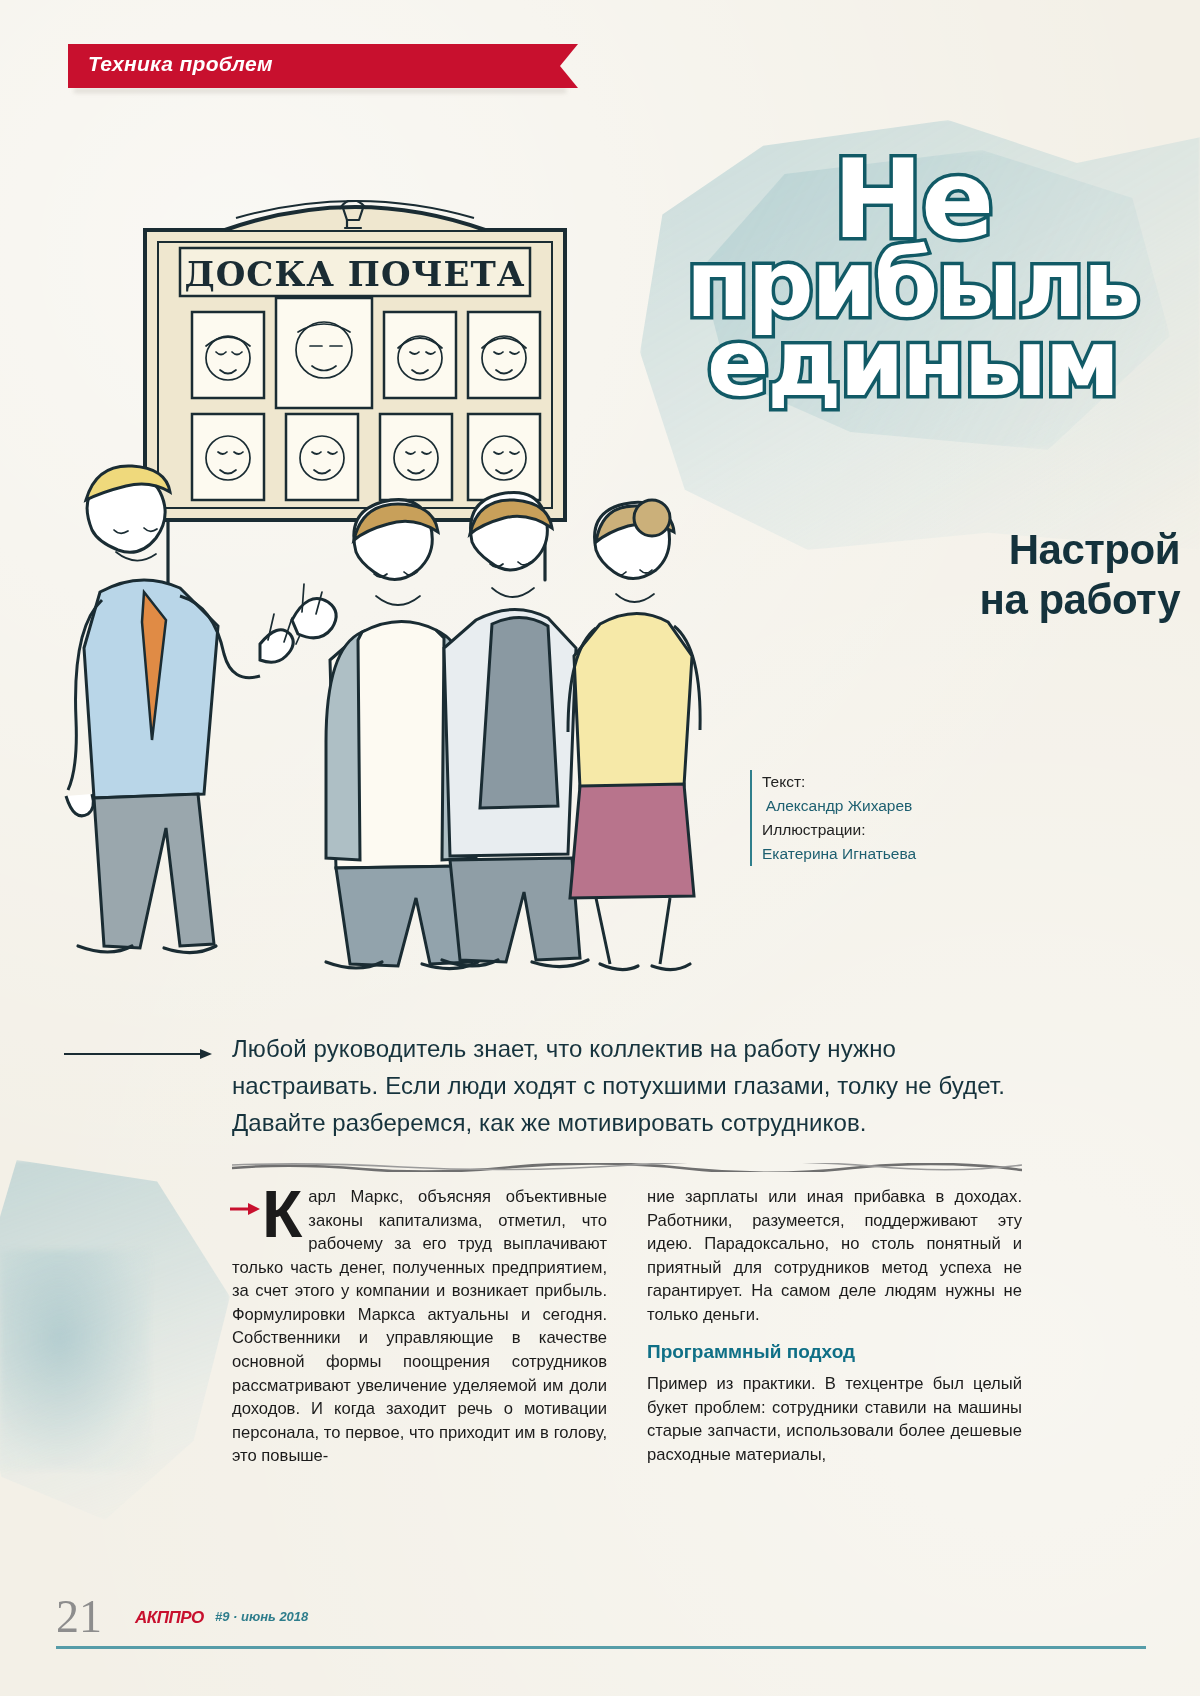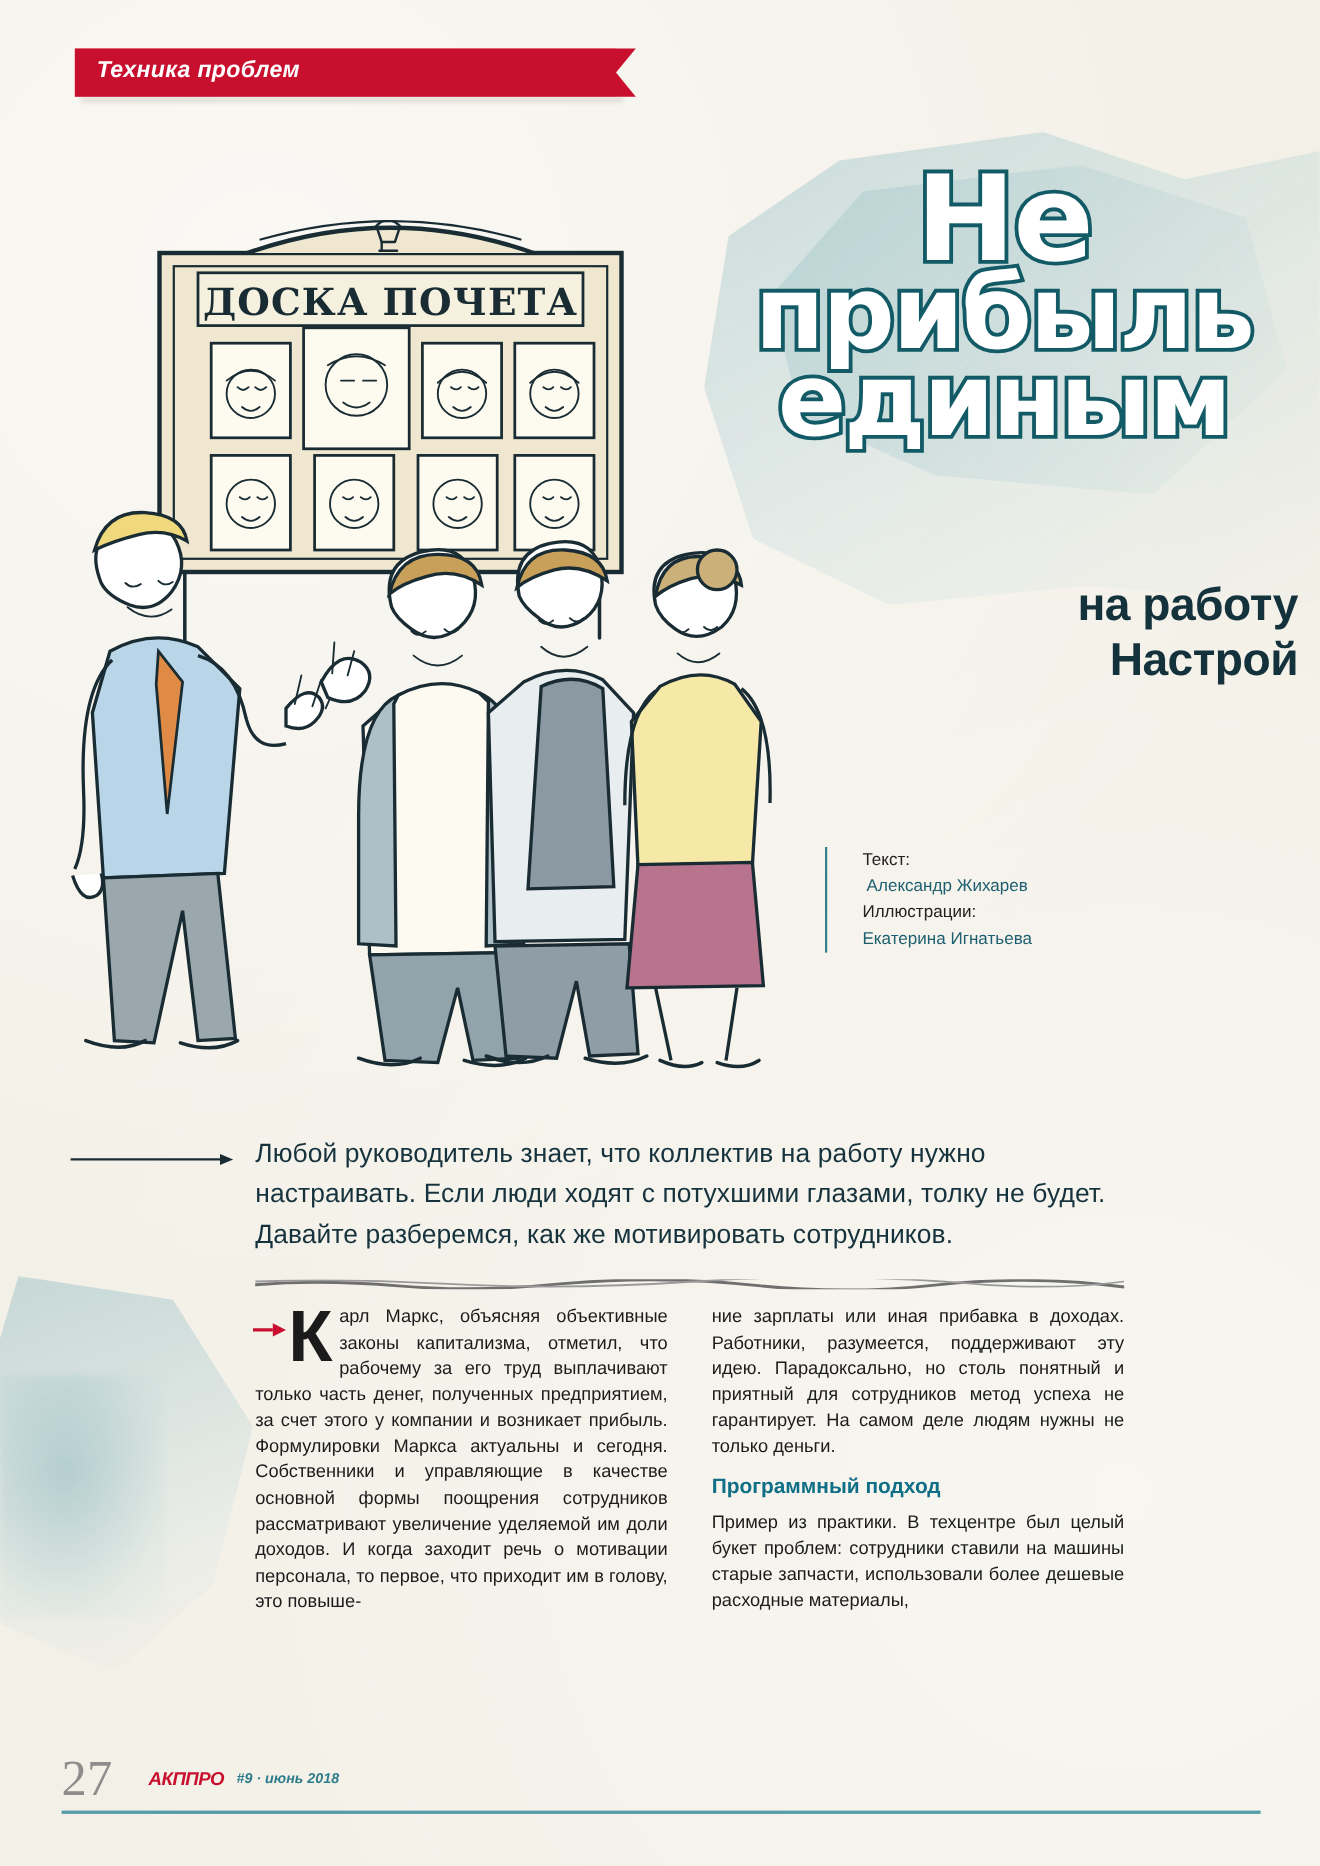--- a/index.html
+++ b/index.html
@@ -113,21 +113,21 @@
     font-weight: bold;
     color: #14323c;
     line-height: 1.18;
     letter-spacing: -0.5px;
   }
 
   
   .credits {
     position: absolute;
     top: 770px; left: 750px;
-    padding-left: 32px;
+    padding-left: 10px;
     border-left: 2px solid #2f7f8c;
     font-size: 15.5px;
     color: #222;
     line-height: 1.55;
   }
   .credits .name {
     color: #1d5f70;
     text-align: center;
   }
 
@@ -357,22 +357,22 @@
     </g>
   </svg>
 
   <div class="title-block">
     <div class="title-line t1">Не</div>
     <div class="title-line t2">прибыль</div>
     <div class="title-line t3">единым</div>
   </div>
 
   <div class="subtitle">
+    <div>Настрой</div>
     <div>на работу</div>
-    <div>Настрой</div>
   </div>
 
   <div class="credits">
     <div>Текст:</div>
     <div class="name">Александр Жихарев</div>
     <div>Иллюстрации:</div>
     <div class="name">Екатерина Игнатьева</div>
   </div>
 
   <svg class="lead-arrow" viewBox="0 0 148 12">
@@ -397,18 +397,18 @@
         <p>арл Маркс, объясняя объективные законы капитализма, отметил, что рабочему за его труд выплачивают только часть денег, полученных предприятием, за счет этого у компании и возникает прибыль. Формулировки Маркса актуальны и сегодня. Собственники и управляющие в качестве основной формы поощрения сотрудников рассматривают увеличение уделяемой им доли доходов. И когда заходит речь о мотивации персонала, то первое, что приходит им в голову, это повыше-</p>
       </div>
     </div>
     <div class="col">
       <p>ние зарплаты или иная прибавка в доходах. Работники, разумеется, поддерживают эту идею. Парадоксально, но столь понятный и приятный для сотрудников метод успеха не гарантирует. На самом деле людям нужны не только деньги.</p>
       <div class="subhead">Программный подход</div>
       <p>Пример из практики. В техцентре был целый букет проблем: сотрудники ставили на машины старые запчасти, использовали более дешевые расходные материалы,</p>
     </div>
   </div>
 
-  <div class="folio">27</div>
+  <div class="folio">21</div>
   <div class="footer-brand">АКППРО</div>
   <div class="footer-issue">#9 · июнь 2018</div>
   <div class="footer-rule"></div>
 
 </div>
 
 </body></html>

